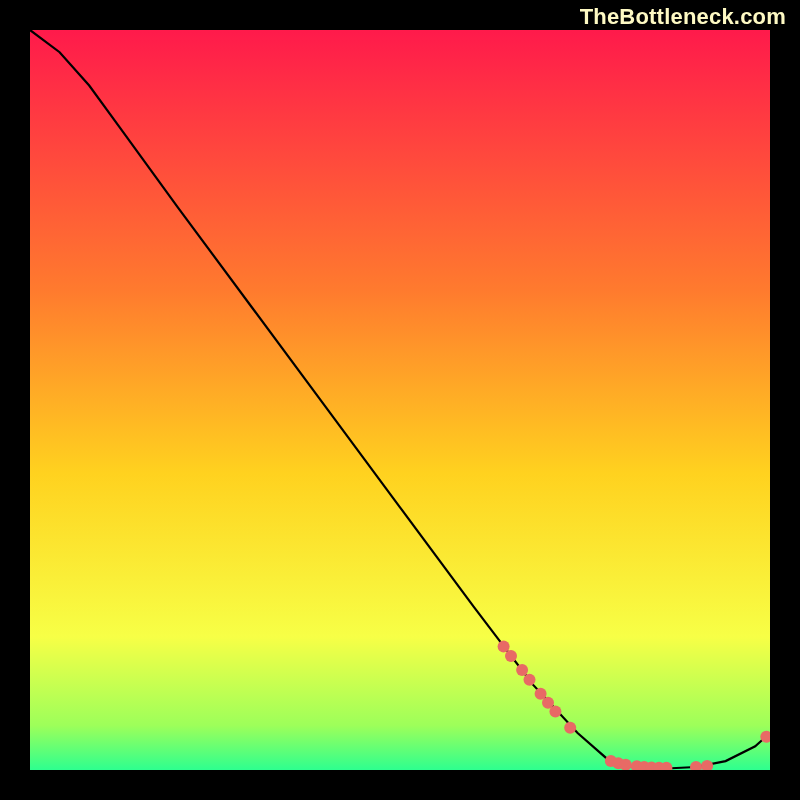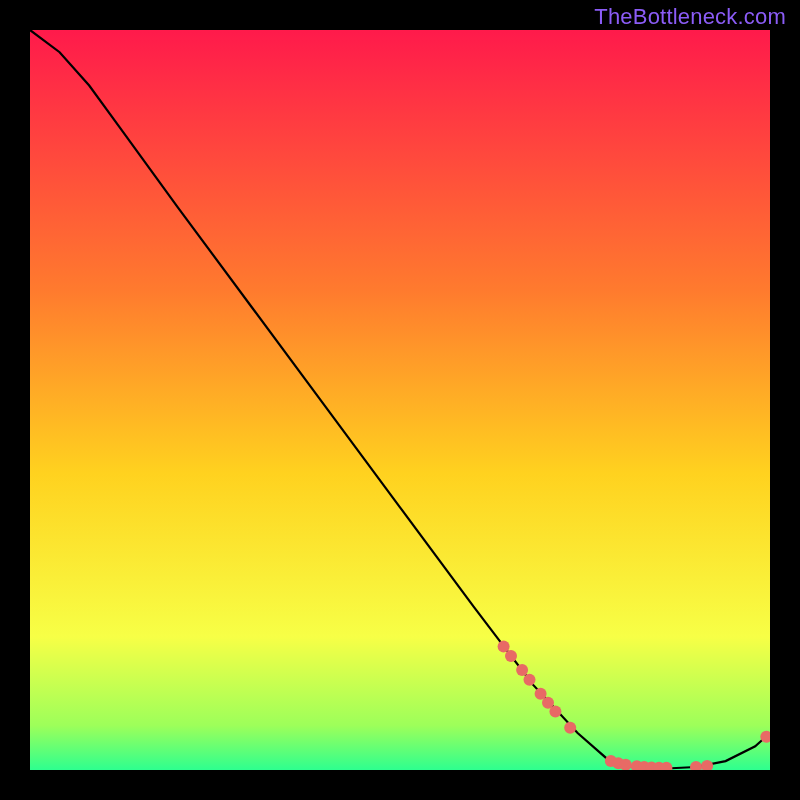--- a/index.html
+++ b/index.html
@@ -14,23 +14,23 @@
   .frame {
     position: relative;
     width: 800px;
     height: 800px;
     background: #000;
   }
   .watermark {
     position: absolute;
     top: 4px;
     right: 14px;
-    color: #8b5cf6;
+    color: #fef9c3;
     font-size: 22px;
-    font-weight: 400;
+    font-weight: 700;
     letter-spacing: 0.2px;
     z-index: 10;
   }
   .plot {
     position: absolute;
     left: 30px;
     top: 30px;
     width: 740px;
     height: 740px;
   }

